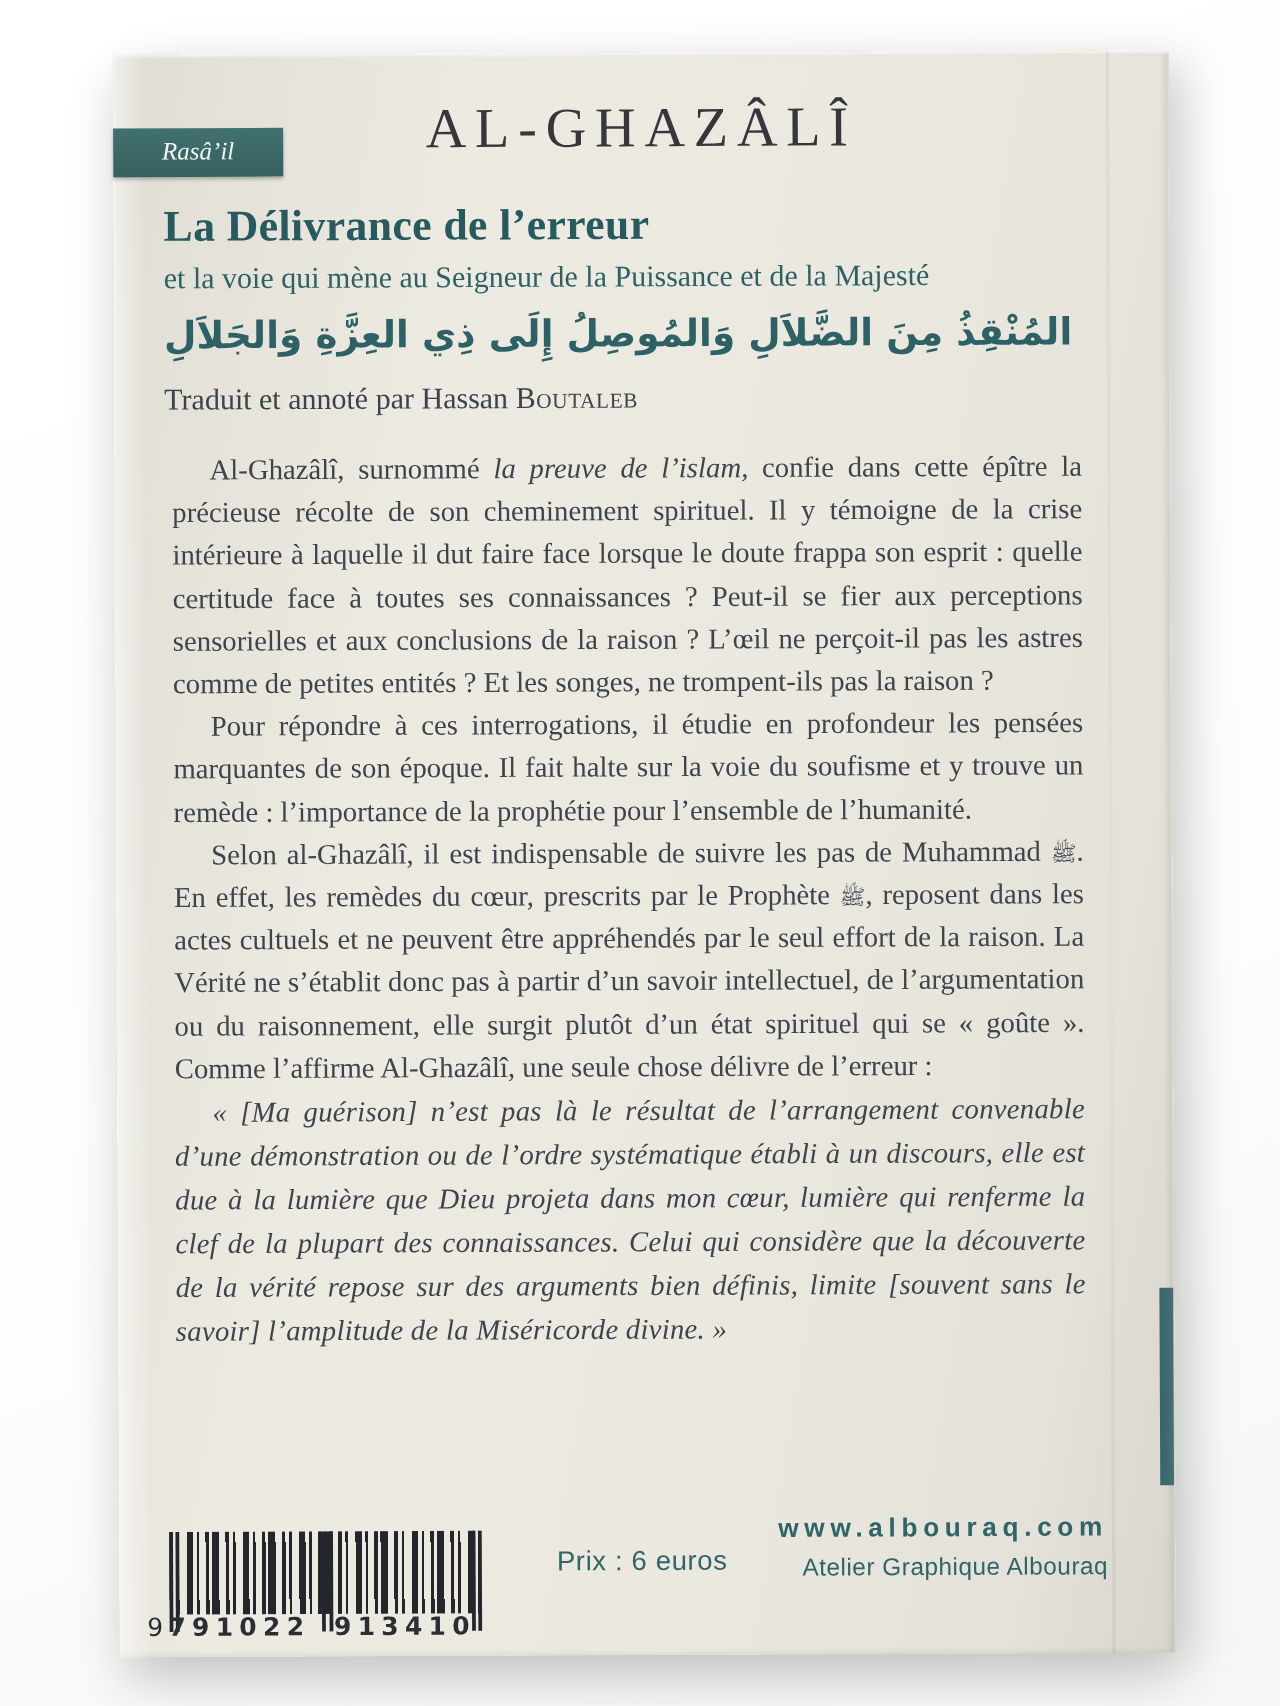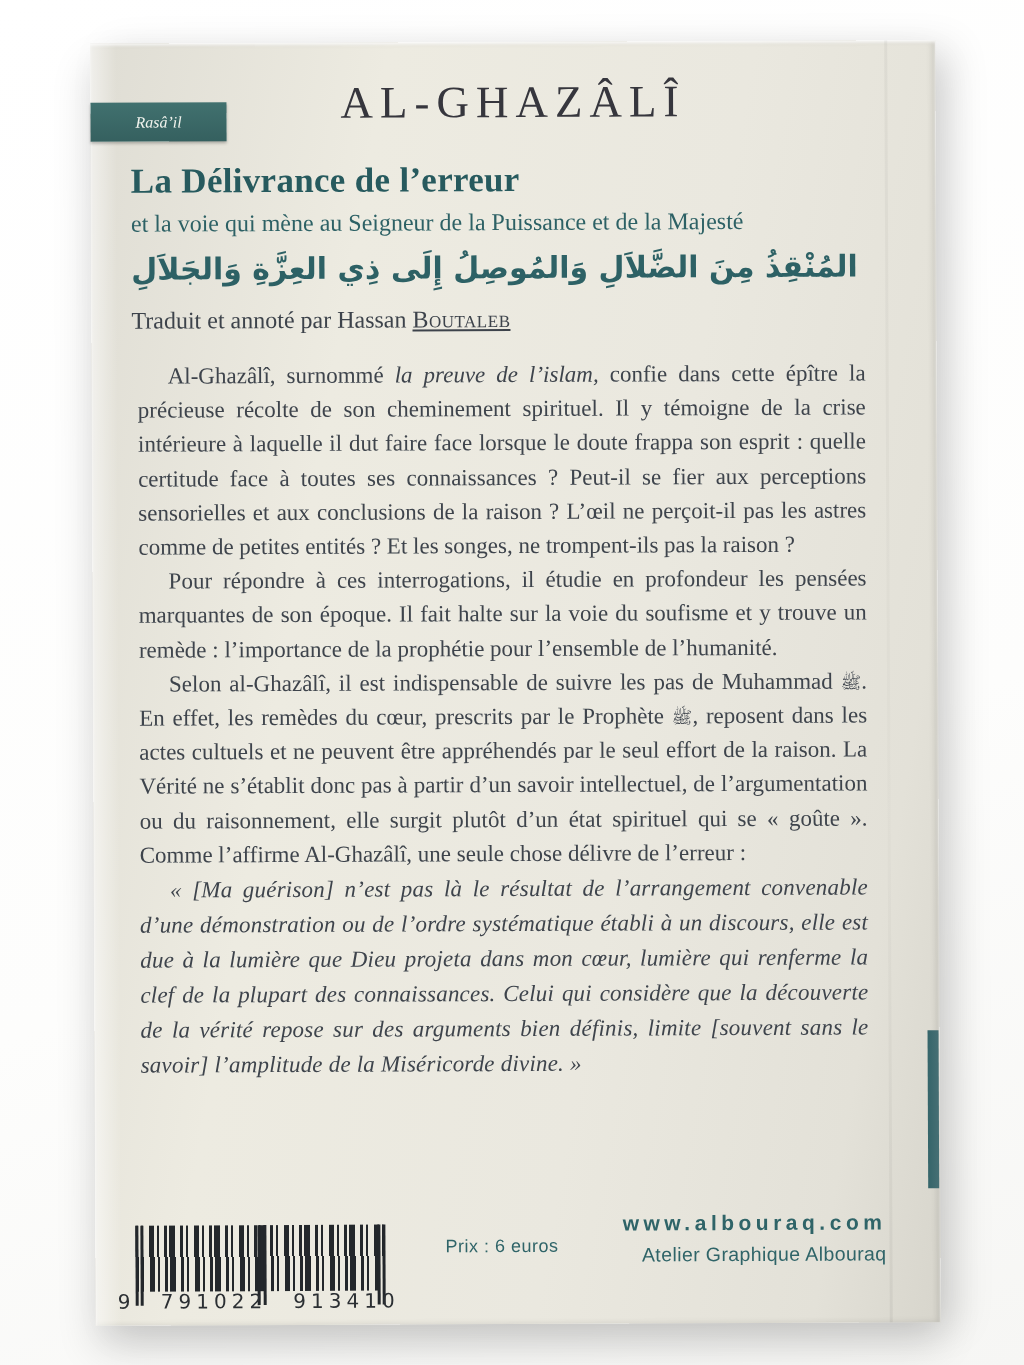--- a/index.html
+++ b/index.html
@@ -31,21 +31,21 @@
     position:absolute;top:0;bottom:0;left:0;width:26px;
     background:linear-gradient(90deg,rgba(255,255,255,.55),rgba(255,255,255,0));
     pointer-events:none;
   }
 
   
   .series-banner{
     position:absolute;left:0;top:59px;width:136px;height:39px;
     background:linear-gradient(180deg,#41716f,#35605f);
     color:#f2f4ee;
-    font-style:italic;font-size:16px;
+    font-style:italic;font-size:20px;
     display:flex;align-items:center;justify-content:center;
     box-shadow:0 2px 3px rgba(0,0,0,.25);
   }
   .author{
     position:absolute;left:0;right:0;top:34px;
     text-align:center;
     font-size:45px;letter-spacing:7px;
     color:#36363d;font-weight:400;
   }
   .title-fr{
@@ -60,21 +60,21 @@
     position:absolute;left:40px;right:46px;top:202px;
     direction:rtl;text-align:left;
     font-size:30px;font-weight:700;color:#2d6165;
     line-height:48px;
     font-family:"DejaVu Sans","Liberation Serif",serif;
   }
   .translator{
     position:absolute;left:40px;top:264px;
     font-size:24px;color:#3d434b;
   }
-  .translator .smallcaps{font-variant:small-caps;letter-spacing:.5px;text-decoration:underline;}
+  .translator .smallcaps{font-variant:small-caps;letter-spacing:.5px;}
 
   
   .body-text{
     position:absolute;left:46px;top:316px;width:728px;
     font-size:23px;line-height:34.2px;color:#3e444c;
     text-align:justify;
   }
   .body-text p{margin:0;text-indent:30px;}
   .body-text .honorific{font-size:17px;line-height:0;color:#3e444c;}
   .quote{
@@ -99,25 +99,25 @@
   .g1{left:18px;} .g2{left:23px;}
   .g3{left:140px;} .g4{left:146px;}
   .g5{left:260px;} .g6{left:265px;}
   .barcode .digits{
     position:absolute;left:0;top:62px;width:282px;height:26px;
     display:flex;align-items:flex-end;
     font-family:"DejaVu Sans",sans-serif;
     font-size:20px;color:#2b2f33;
   }
   .digits .lead{width:17px;}
-  .digits .group{flex:1;text-align:right;letter-spacing:5px;background:transparent;}
+  .digits .group{flex:1;text-align:left;letter-spacing:5px;background:transparent;font-weight:bold;}
   .price{
     position:absolute;left:350px;top:1194px;
     font-family:"Liberation Sans",sans-serif;
-    font-size:18px;color:#2f6468;letter-spacing:.5px;
+    font-size:22px;color:#2f6468;letter-spacing:.5px;
   }
   .publisher{
     position:absolute;right:54px;top:1170px;
     text-align:right;color:#2f6468;
     font-family:"Liberation Sans",sans-serif;
   }
   .publisher .website{
     display:block;font-size:21px;letter-spacing:4.5px;font-weight:700;
   }
   .publisher .studio{

